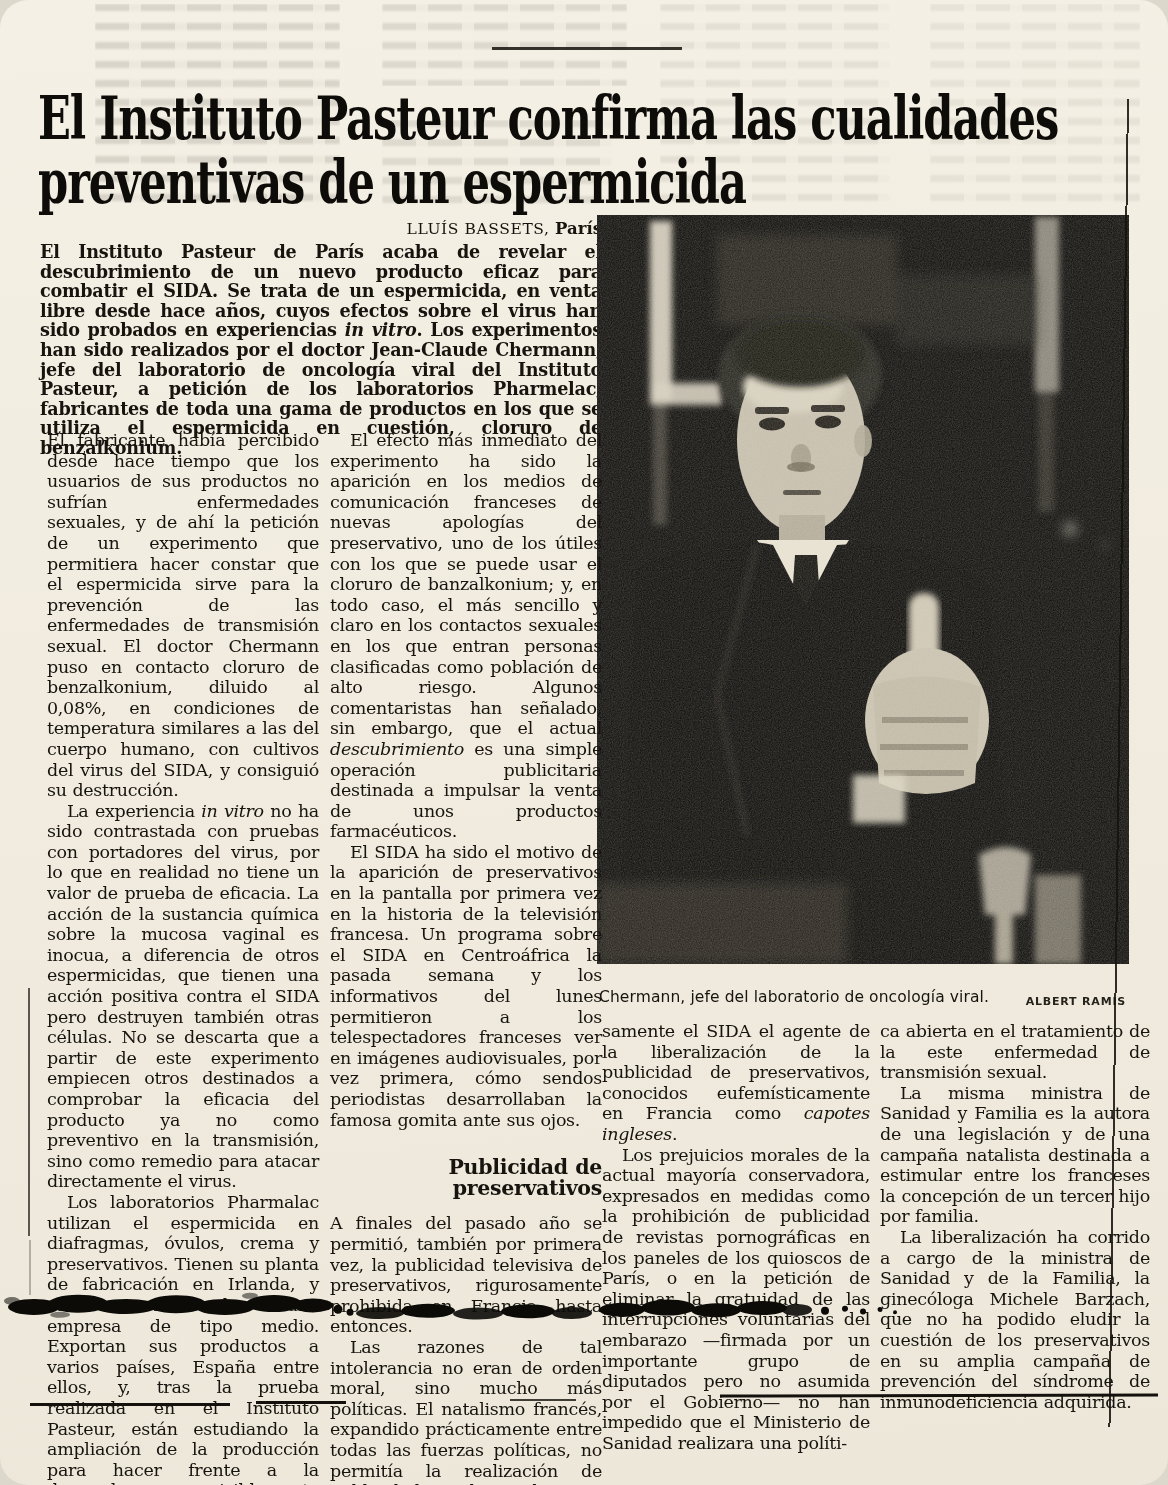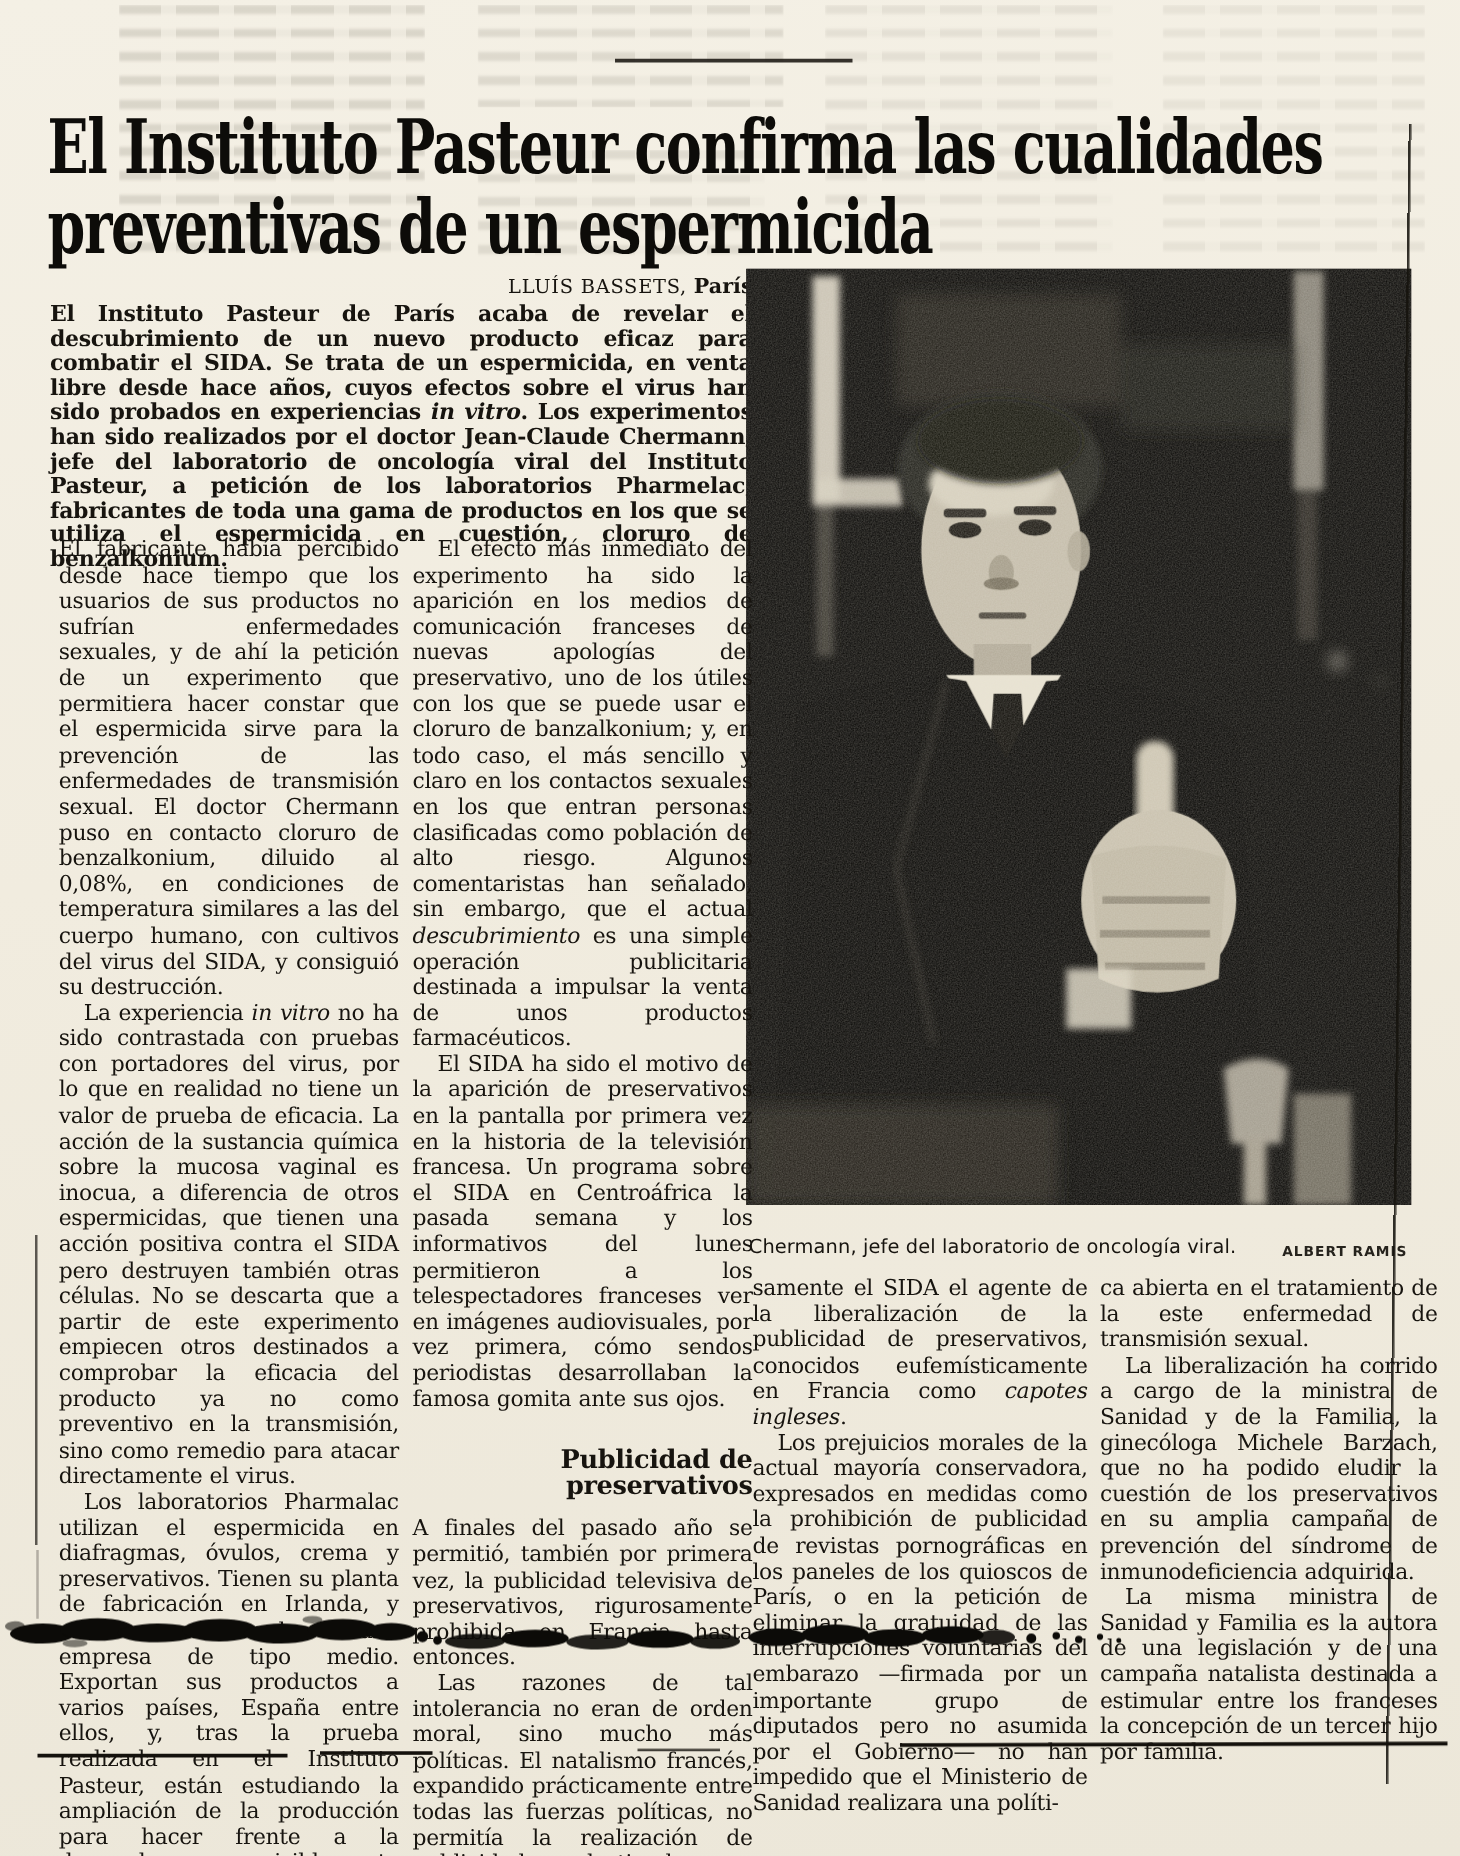--- a/index.html
+++ b/index.html
@@ -1,19 +1,19 @@
 <!DOCTYPE html>
 <html lang="es"><head>
 <meta charset="utf-8">
 <style>
   html,body{margin:0;padding:0;background:#ddd8cc;}
   .page{
     position:relative;width:1168px;height:1485px;overflow:hidden;
     background:linear-gradient(175deg,#f4f0e5 0%,#f1ecdf 45%,#ece7d9 100%);
-    font-family:"DejaVu Serif","Liberation Serif",serif;color:#17140f;
+    font-family:"DejaVu Serif","Liberation Serif",serif;color:#17140f;border-radius:28px;
   }
   
   .ghost{
     position:absolute;opacity:.38;filter:blur(1.1px);pointer-events:none;
     background:repeating-linear-gradient(180deg, rgba(118,112,100,.55) 0 7px, rgba(118,112,100,0) 7px 19px);
     -webkit-mask-image:repeating-linear-gradient(90deg,#000 0 34px,rgba(0,0,0,.25) 34px 46px);
             mask-image:repeating-linear-gradient(90deg,#000 0 34px,rgba(0,0,0,.25) 34px 46px);
   }
   .rule{position:absolute;background:#14110c;}
   .hl{
@@ -183,22 +183,22 @@
       <h3>Publicidad de preservativos</h3>
       <p><span>A finales del pasado año se permitió, también por primera vez, la publicidad televisiva de preservativos, rigurosamente prohibida en Francia hasta entonces.</span></p>
       <p class="ind"><span>Las razones de tal intolerancia no eran de orden moral, sino mucho más políticas. El natalismo francés, expandido prácticamente entre todas las fuerzas políticas, no permitía la realización de publicidad destinada a estimular la disminución de la población. Ha sido preci-</span></p>
     </div>
   <div class="col" id="col3">
       <p><span>samente el SIDA el agente de la liberalización de la publicidad de preservativos, conocidos eufemísticamente en Francia como </span><em>capotes ingleses</em><span>.</span></p>
       <p class="ind"><span>Los prejuicios morales de la actual mayoría conservadora, expresados en medidas como la prohibición de publicidad de revistas pornográficas en los paneles de los quioscos de París, o en la petición de eliminar la gratuidad de las interrupciones voluntarias del embarazo —firmada por un importante grupo de diputados pero no asumida por el Gobierno— no han impedido que el Ministerio de Sanidad realizara una políti-</span></p>
     </div>
   <div class="col" id="col4">
       <p><span>ca abierta en el tratamiento de la este enfermedad de transmisión sexual.</span></p>
+      <p class="ind"><span>La misma ministra de Sanidad y Familia es la autora de una legislación y de una campaña natalista destinada a estimular entre los franceses la concepción de un tercer hijo por familia.</span></p>
       <p class="ind"><span>La liberalización ha corrido a cargo de la ministra de Sanidad y de la Familia, la ginecóloga Michele Barzach, que no ha podido eludir la cuestión de los preservativos en su amplia campaña de prevención del síndrome de inmunodeficiencia adquirida.</span></p>
-      <p class="ind"><span>La misma ministra de Sanidad y Familia es la autora de una legislación y de una campaña natalista destinada a estimular entre los franceses la concepción de un tercer hijo por familia.</span></p>
     </div>
 
   <div class="crease" style="left:28px;top:988px;width:2px;height:248px;opacity:.75;"></div>
   <div class="crease" style="left:29px;top:1240px;width:1.5px;height:55px;opacity:.3;"></div>
 
   <svg class="smudge" viewBox="0 0 1168 52">
     <g fill="#0c0b08" transform="rotate(-0.3 584 26)">
       <ellipse cx="12" cy="16" rx="8" ry="4" opacity=".55"></ellipse>
       <ellipse cx="34" cy="22" rx="26" ry="8"></ellipse>
       <ellipse cx="78" cy="19" rx="30" ry="9"></ellipse>

